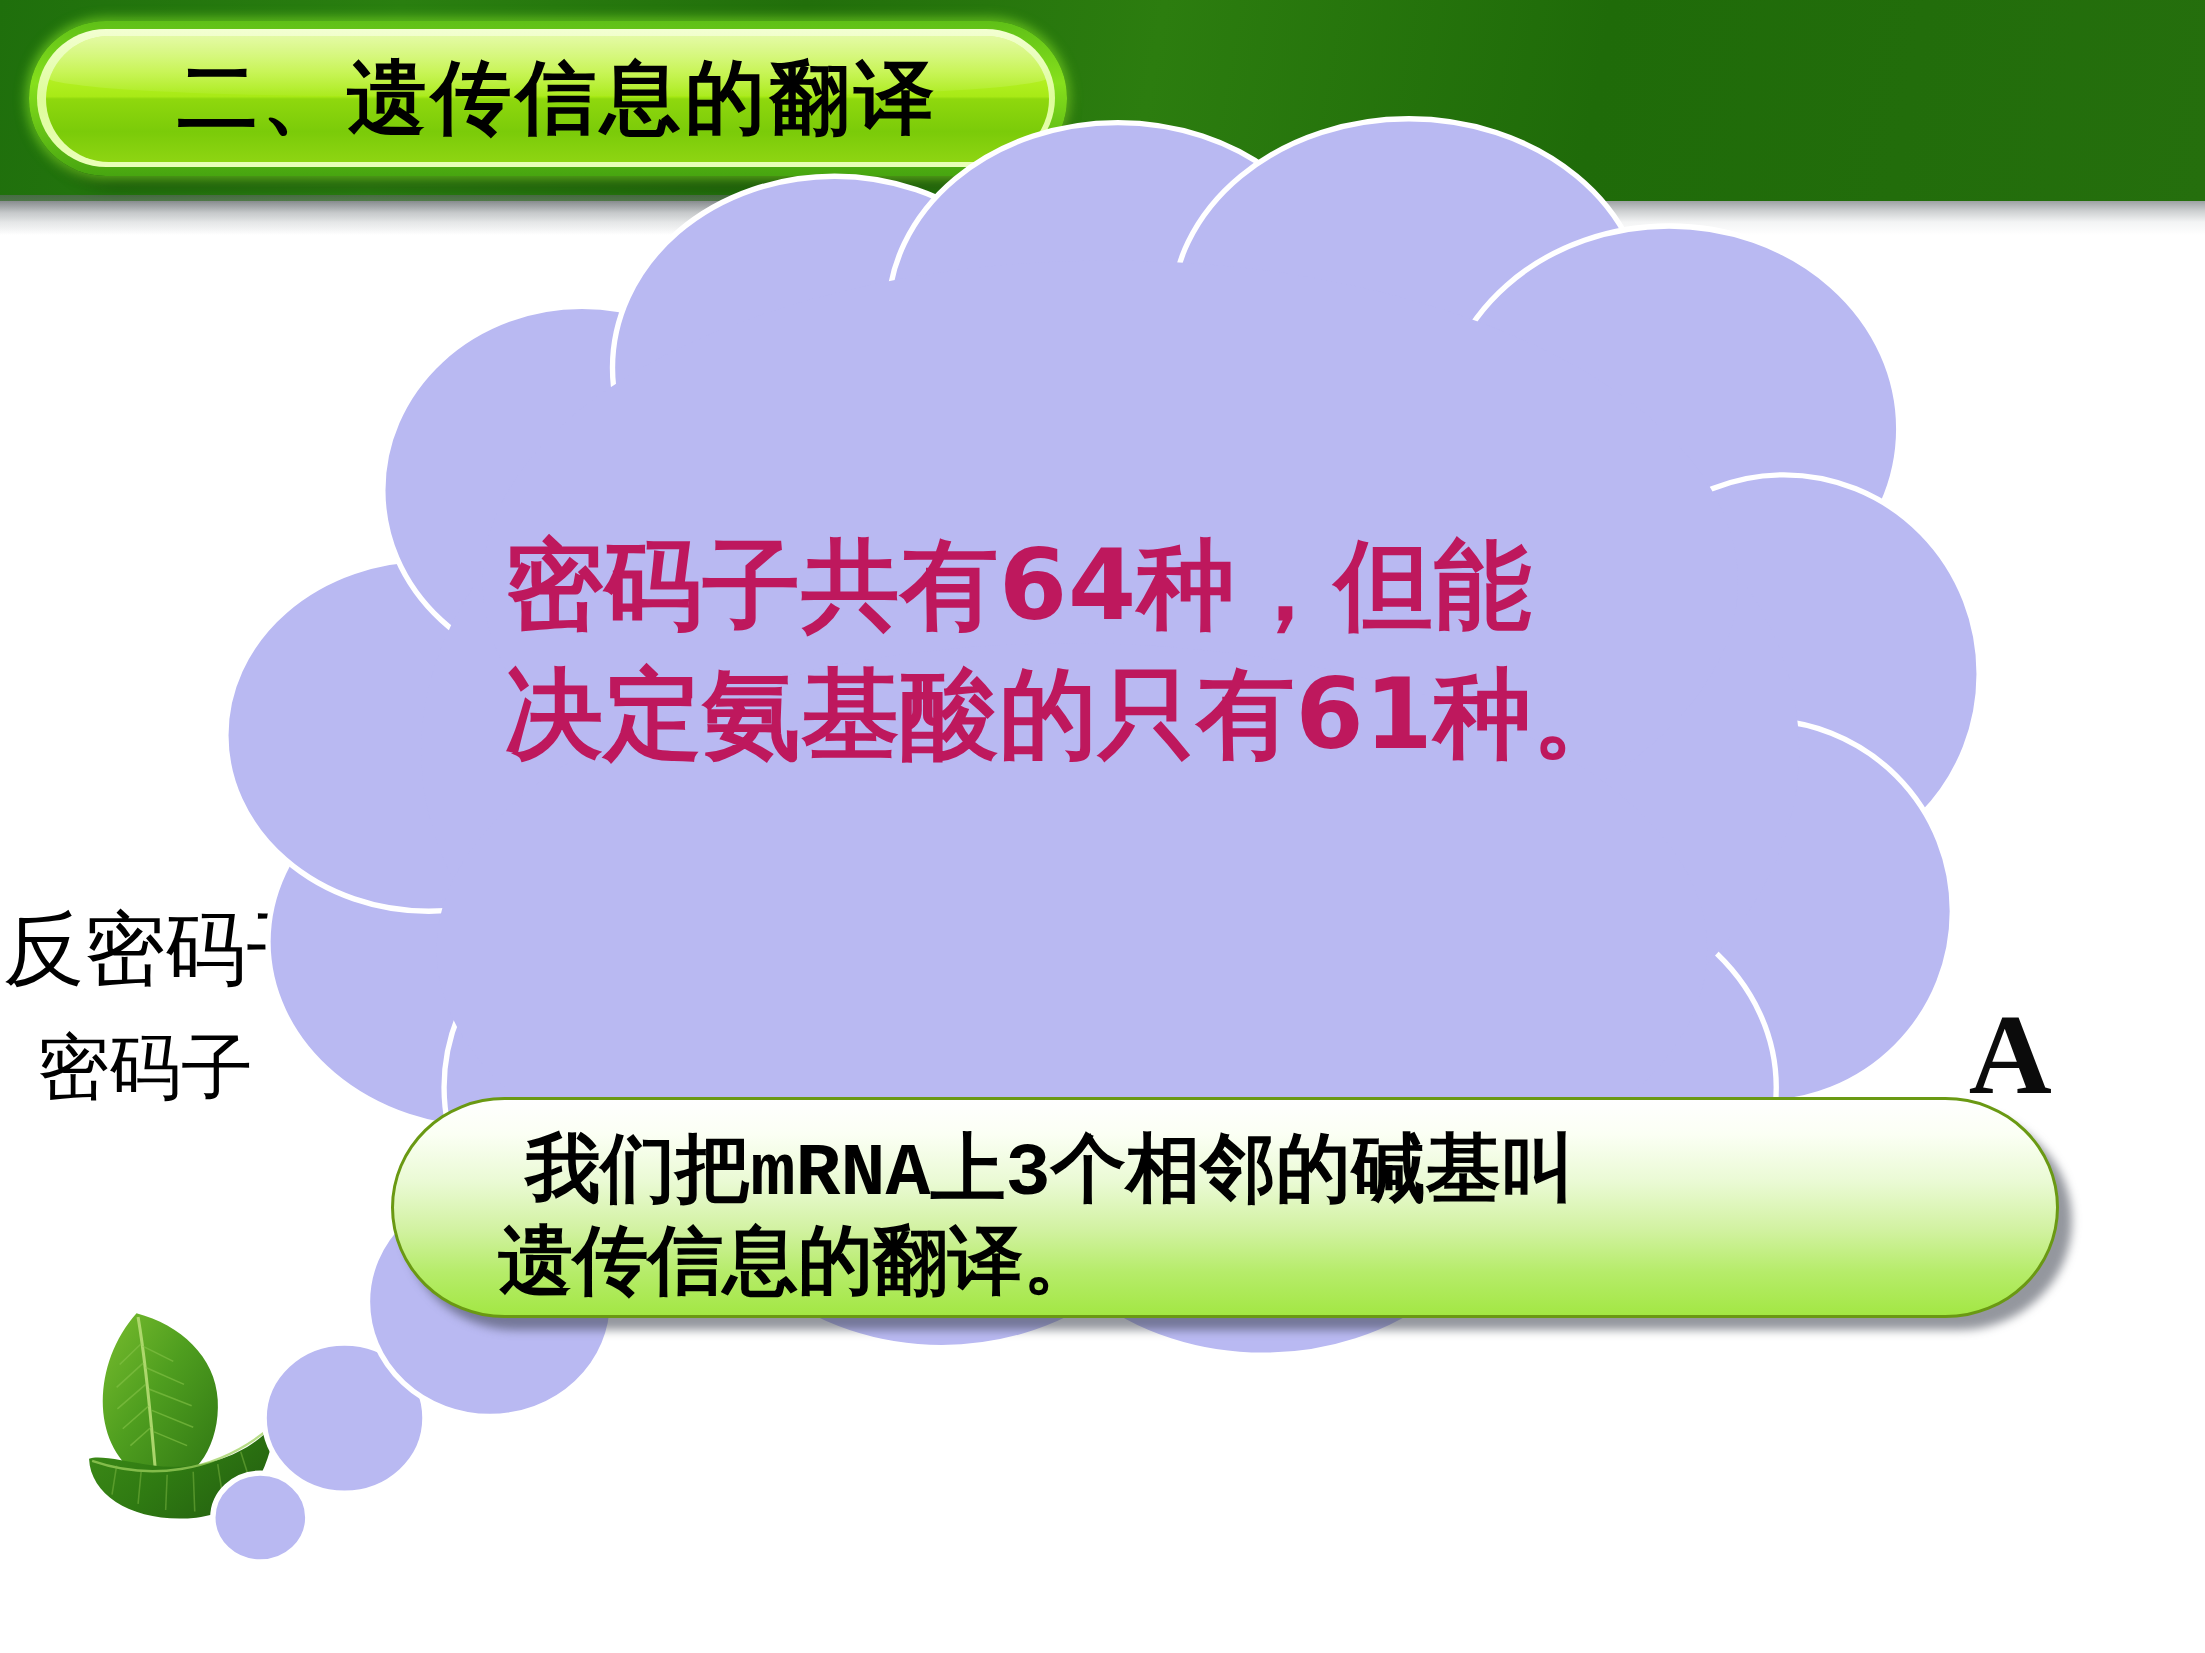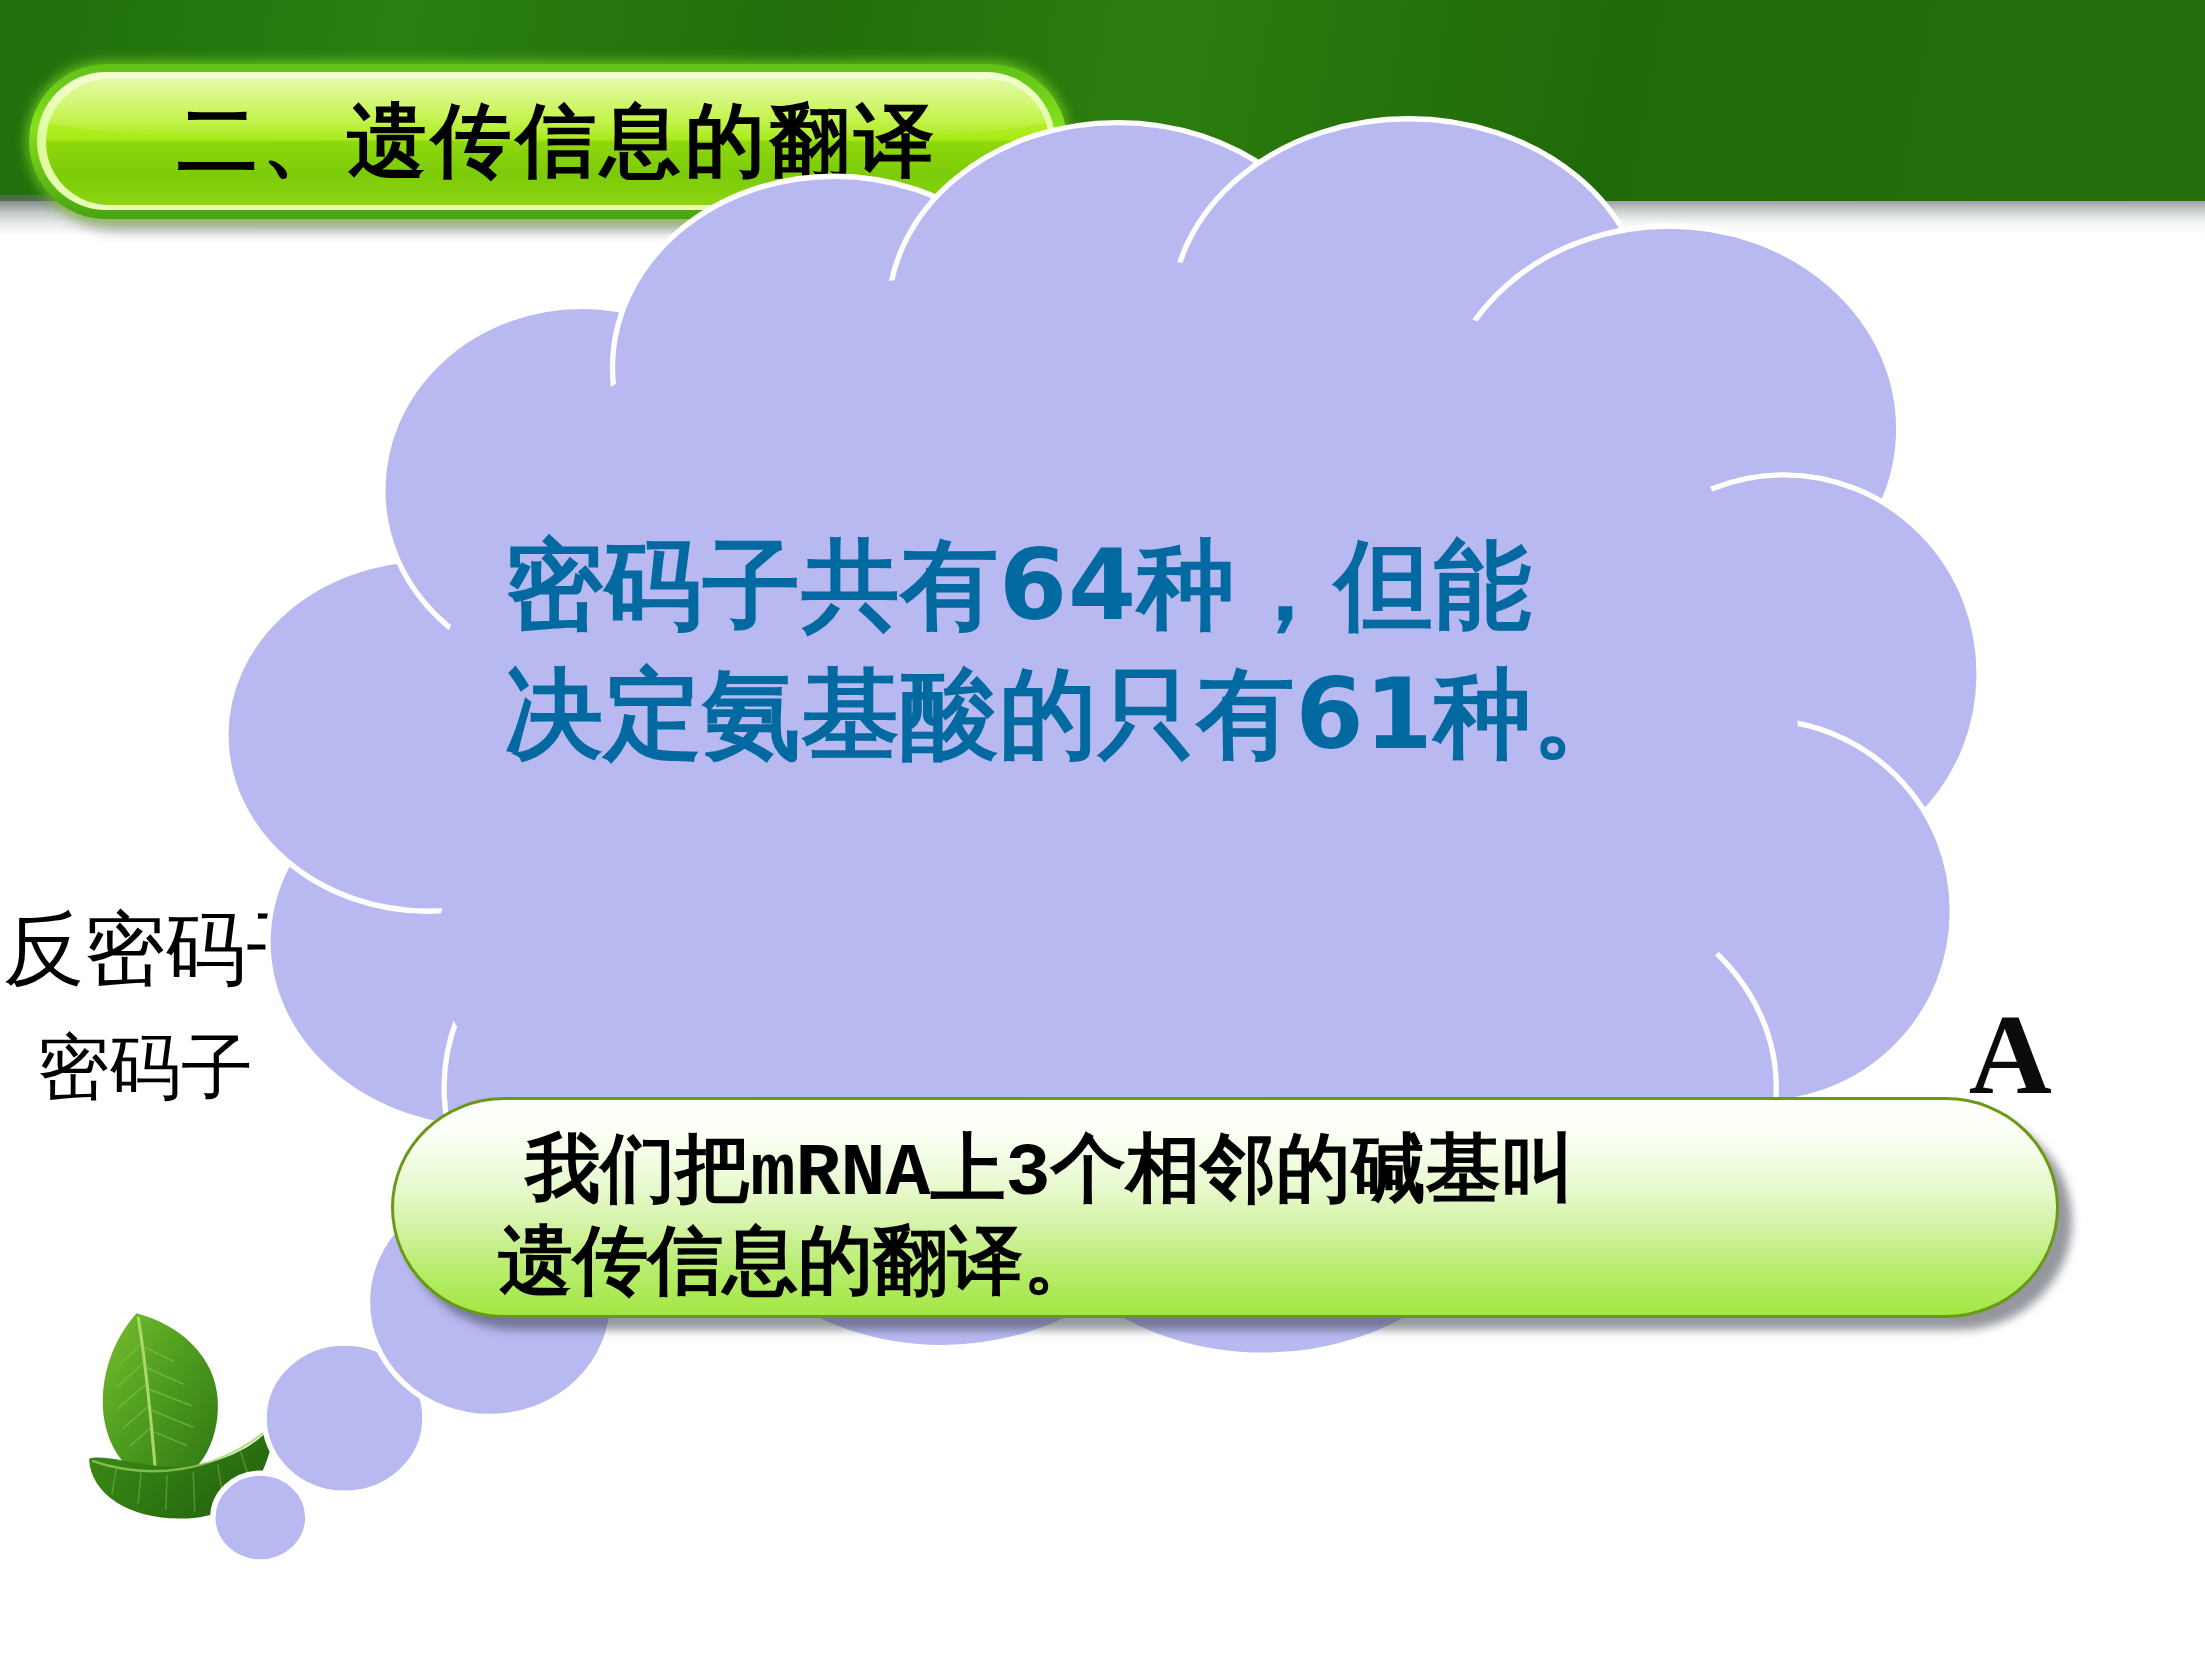--- a/index.html
+++ b/index.html
@@ -52,21 +52,20 @@
         rgba(255,255,255,0) 100%);
   }
 
   
   .title-pill-wrap {
     position: absolute;
     left: 29px;
     top: 21.4px;
     width: 1041px;
     height: 162px;
-    margin-top: 43px;
   }
   .pill-shadow {
     position: absolute;
     left: 12.3px; top: 13.8px;
     width: 1026px; height: 153px;
     border-radius: 77px;
     background: rgba(0,0,0,0.30);
     filter: blur(6.9px);
   }
   .pill-outer {
@@ -155,21 +154,21 @@
   #bubble-svg { position: absolute; left: 0; top: 0; width: 2205px; height: 1654px; }
 
   .bubble-text {
     position: absolute;
     left: 505px;
     top: 521px;
     width: 1302px;
     font-family: "DejaVu Sans", "Liberation Sans", sans-serif;
     font-size: 98px;
     font-weight: 700;
-    color: #0369a1;
+    color: #be185d;
     line-height: 1.32;
     letter-spacing: 0.8px;
   }
   .bubble-text .ln { display: block; white-space: nowrap; }
 
   
   .callout-wrap { position: absolute; left: 391px; top: 1097px; width: 1685px; height: 234px; }
   .callout-shadow {
     position: absolute; left: 12.3px; top: 15.3px;
     width: 1669px; height: 218px;

